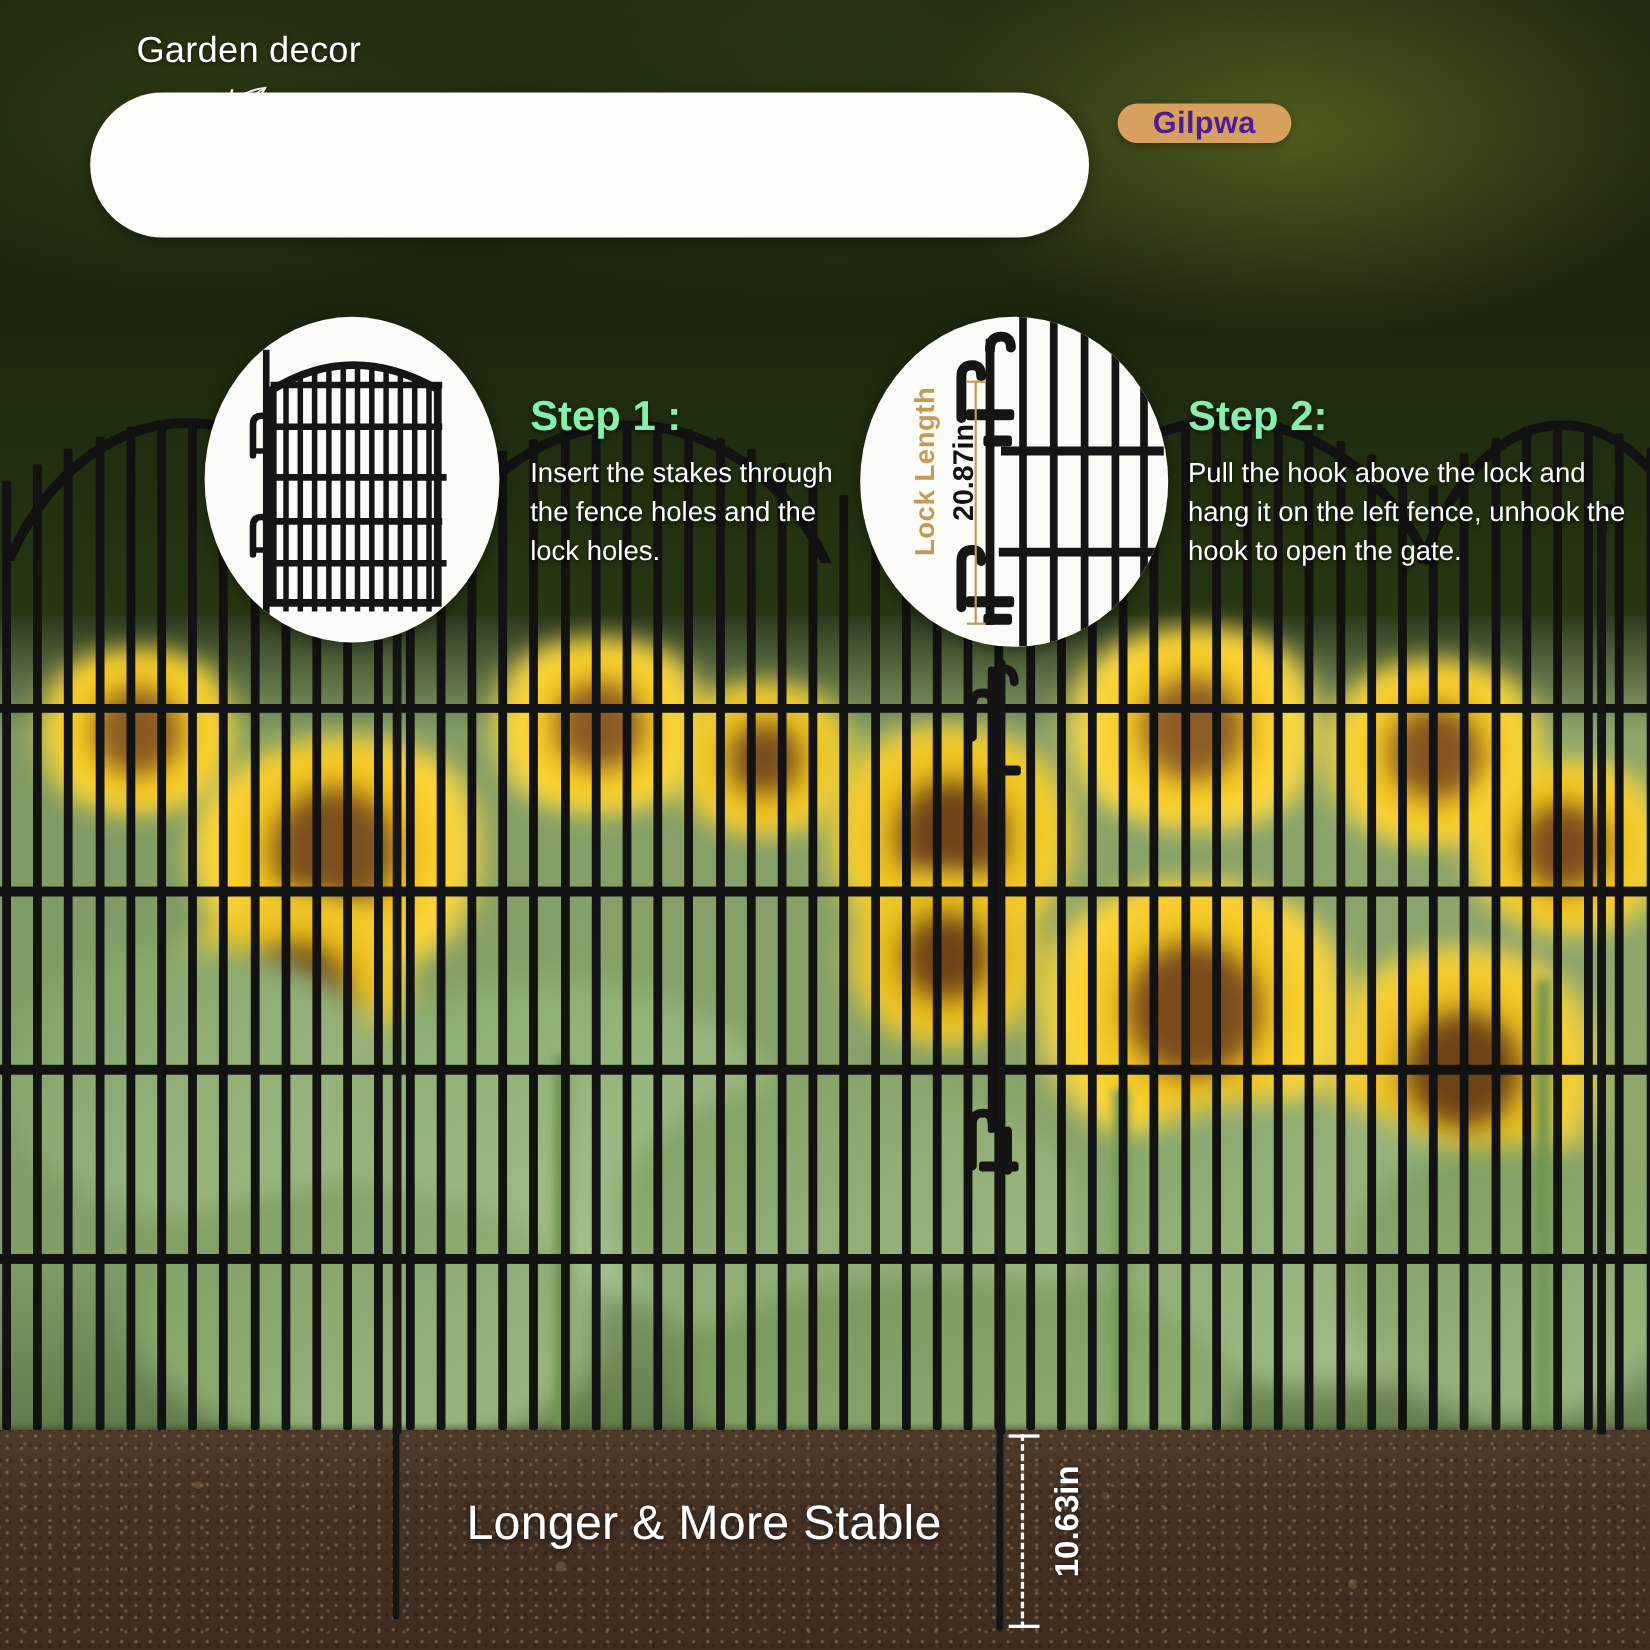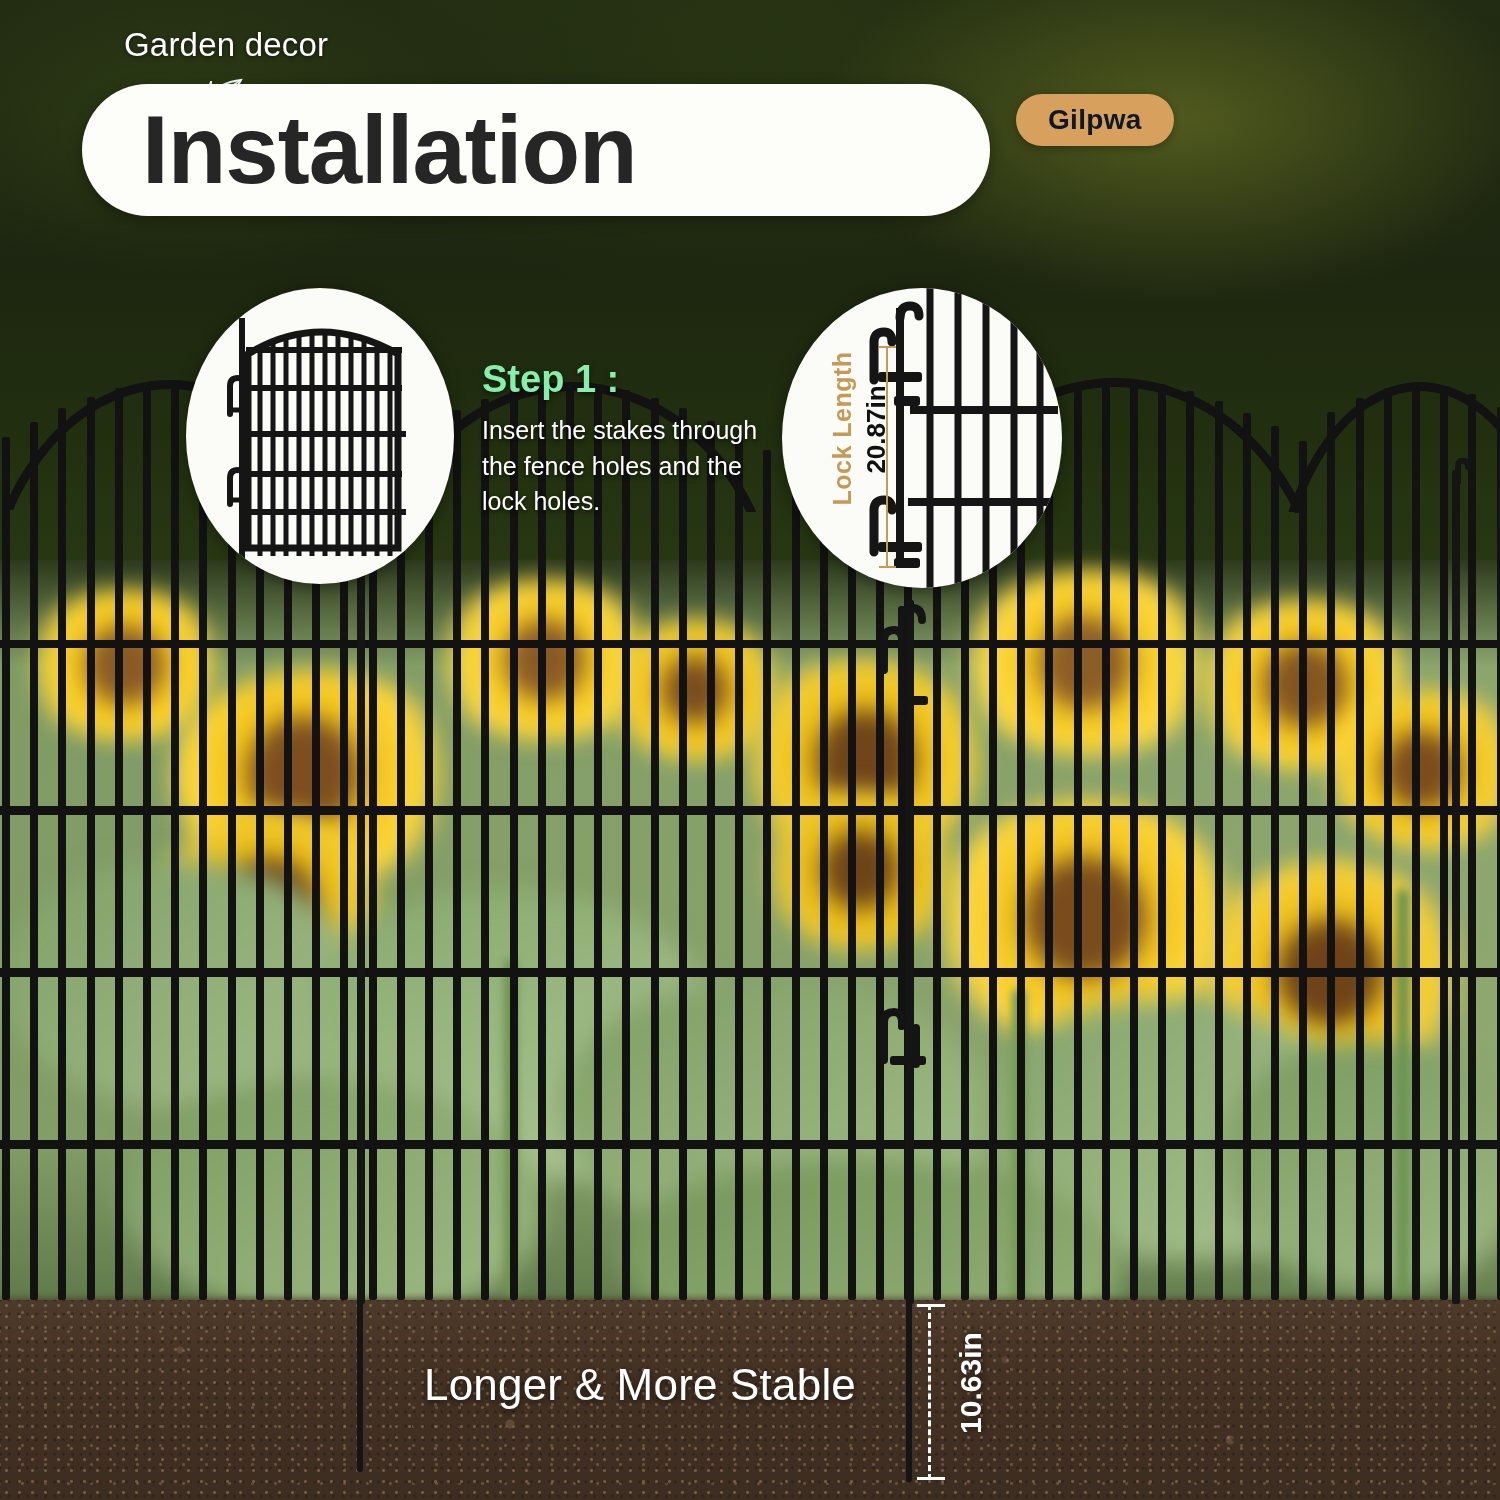--- a/index.html
+++ b/index.html
@@ -78,23 +78,23 @@
   .title-pill {
     position:absolute; left:82px; top:84px; width:908px; height:132px;
     background:#fdfdfa; border-radius:66px;
     display:flex; align-items:center; padding-left:42px;
     box-shadow:0 3px 14px rgba(0,0,0,.35);
   }
   .title-easy { font-size:96px; font-weight:bold; color:#bf8a3d; letter-spacing:-1px; }
   .title-rest { font-size:96px; font-weight:bold; color:#262626; letter-spacing:-1px; margin-left:18px; }
 
   .brand-badge {
-    position:absolute; left:1016px; top:94px; height:52px; padding:0 32px;
+    position:absolute; left:1016px; top:94px; height:36px; padding:0 32px;
     background:#d8a05d; border-radius:26px; display:flex; align-items:center;
-    color:#0f172a; font-size:28px; font-weight:bold; letter-spacing:.3px;
+    color:#4c1d95; font-size:28px; font-weight:bold; letter-spacing:.3px;
     box-shadow:0 2px 8px rgba(0,0,0,.3);
   }
   .sturdy-wrap { position:absolute; left:1016px; top:162px; height:56px; display:flex; align-items:center; }
   .sturdy-pill {
     height:56px; padding:0 32px; background:#fdfdfa; border-radius:28px;
     display:flex; align-items:center; color:#1f1f1f; font-size:27px; font-weight:bold;
     box-shadow:0 2px 8px rgba(0,0,0,.3);
   }
   .sturdy-bar { width:48px; height:15px; background:#fdfdfa; margin-left:-4px; }
   .sturdy-dot { width:56px; height:56px; border-radius:50%; background:#fdfdfa; margin-left:-6px;
@@ -309,21 +309,20 @@
       <svg viewBox="0 0 38 30" width="38" height="30">
         <path d="M4 6 Q2 16 10 21 Q19 26 26 17 Q31 10 34 4 Q24 5 16 9 Q9 13 7 19" stroke="#ffffff" stroke-width="2" fill="none" stroke-linecap="round"></path>
         <path d="M34 4 Q20 12 8 22" stroke="#ffffff" stroke-width="1.6" fill="none"></path>
         <path d="M4 6 Q1 12 5 15" stroke="#ffffff" stroke-width="2" fill="none" stroke-linecap="round"></path>
       </svg>
     </span>
     <span>Step decor</span>
   </div>
 
   <div class="title-pill">
-    <span class="title-rest">Installation</span>
   </div>
 
   <div class="brand-badge">Gilpwa</div>
 
 
   <div class="step-circle" id="circle1">
     <svg viewBox="0 0 268 296" width="268" height="296">
 
       <path d="M62 66 Q134 22 212 66 L212 260 L62 260 Z" fill="none" stroke="#151515" stroke-width="7"></path>
 
@@ -389,20 +388,24 @@
       <rect x="112" y="270" width="26" height="10" fill="#151515" rx="3"></rect>
     </svg>
   </div>
 
   <div class="lock-label">
     <div class="lock-title">Lock Length</div>
     <div class="lock-val">20.87in</div>
     <div class="lock-dimline"></div>
   </div>
 
+  <div class="step-text" id="step2-text">
+    <div class="step-head">Step 2:</div>
+    <div class="step-body">Pull the hook above the lock and hang it on the left fence, unhook the hook to open the gate.</div>
+  </div>
 
   <div class="stable-label">Longer &amp; More Stable</div>
 
   <div class="depth-wrap">
     <div class="depth-bracket"></div>
     <div class="depth-val">10.63in</div>
   </div>
 
 </div>
 

